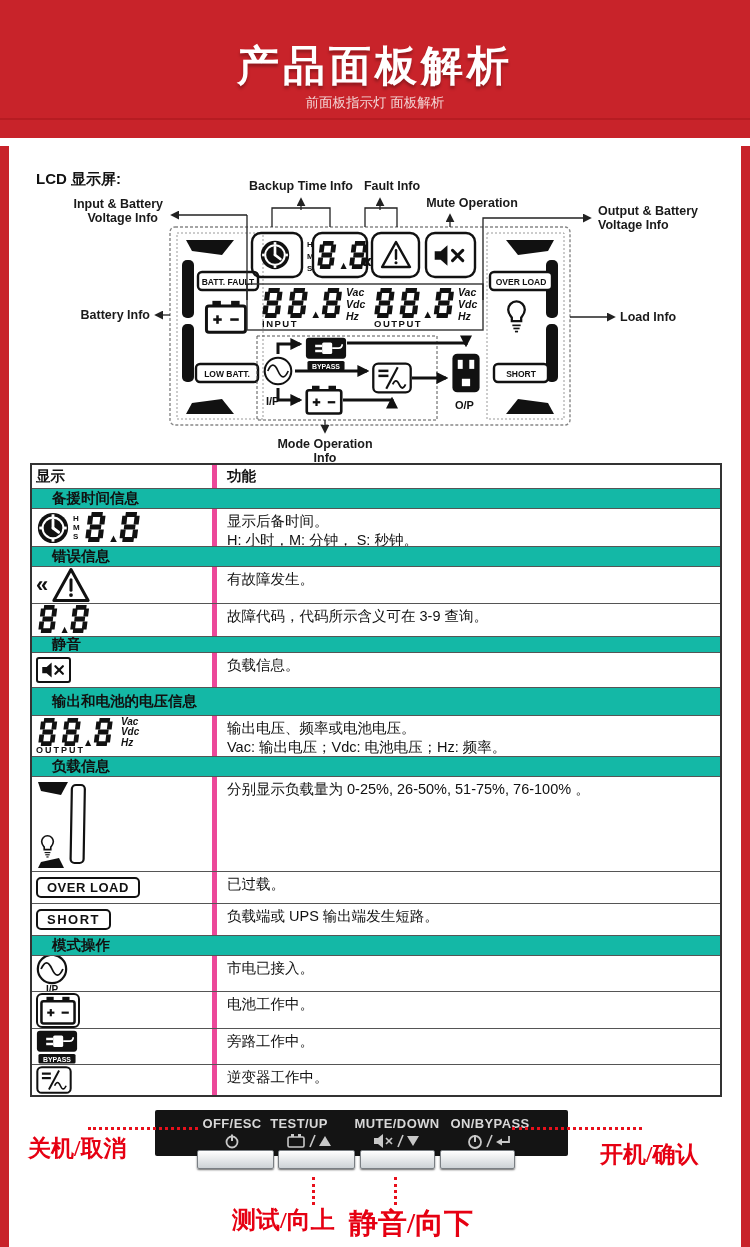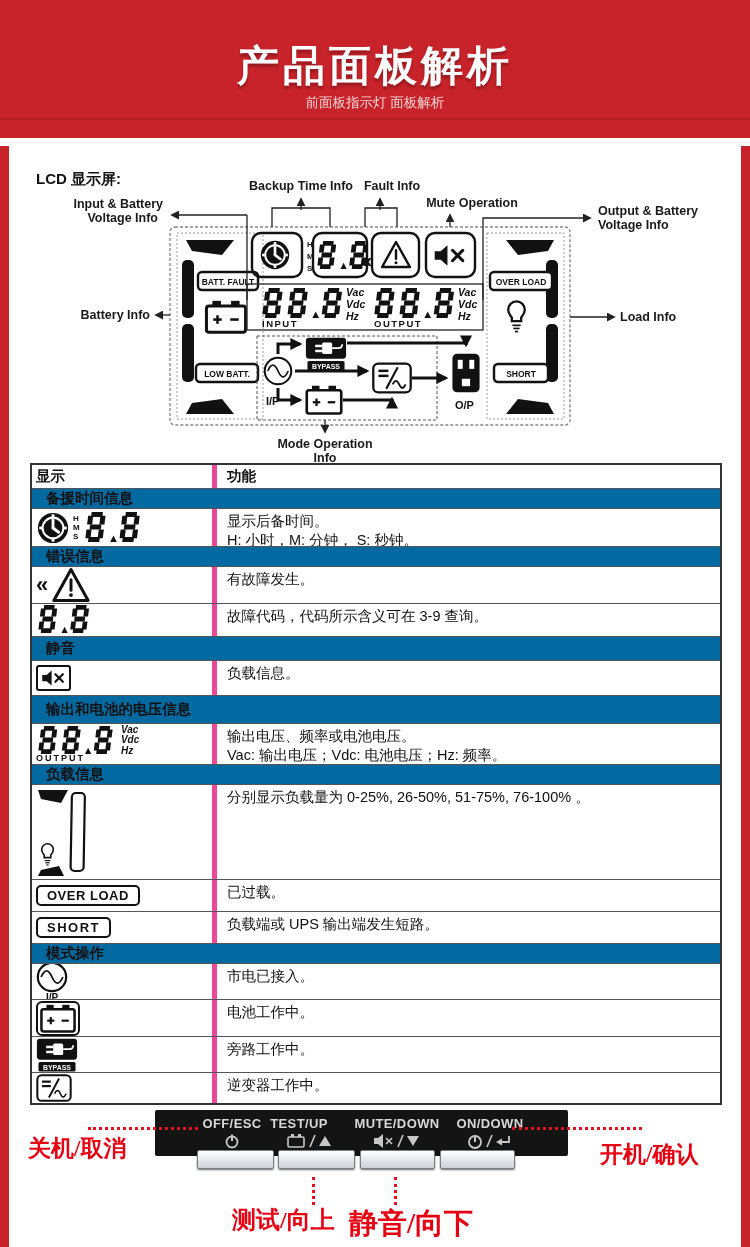--- a/index.html
+++ b/index.html
@@ -20,21 +20,21 @@
   .boxlab{font-size:8.5px;font-weight:bold;fill:#111;}
   .seglab{font-size:9.5px;font-weight:bold;letter-spacing:1.5px;fill:#111;}
   .unit{font-size:10.5px;font-weight:bold;font-style:italic;fill:#111;}
   .hms{font-size:8px;font-weight:bold;fill:#111;}
   .iop{font-size:11px;font-weight:bold;fill:#111;}
   .guil{font-size:20px;font-weight:bold;fill:#111;}
   
   .ftable{position:absolute;left:30px;top:463px;width:688px;border:2px solid #333;background:#fff;font-size:14.5px;}
   .tr{display:flex;border-top:1px solid #555;box-sizing:border-box;align-items:stretch;overflow:hidden;}
   .tr:first-child{border-top:none;}
-  .tr.section{background:#0369a1;font-weight:bold;align-items:center;padding-left:14px;}
+  .tr.section{background:#14b8a6;font-weight:bold;align-items:center;padding-left:20px;}
   .td{box-sizing:border-box;}
   .c1{width:185px;border-right:5px solid #ec4899;padding:1px 4px;display:flex;align-items:center;gap:3px;overflow:hidden;}
   .c2{flex:1;padding:3px 10px;line-height:1.3;display:flex;flex-direction:column;justify-content:flex-start;}
   .thead{font-weight:bold;}
   .thead .c2{justify-content:center;}
   .lcd-label-box{display:inline-block;border:2.5px solid #111;border-radius:5px;padding:1px 9px;
                  font-weight:bold;font-size:13px;letter-spacing:.5px;background:#fff;}
   .vstack{display:flex;flex-direction:column;line-height:1.05;font-size:10px;font-weight:bold;font-style:italic;}
   .volt-icon{display:flex;flex-direction:column;line-height:1;}
   .volt-row{display:flex;align-items:center;gap:2px;}
@@ -394,21 +394,21 @@
               <rect x="11.479999999999997" y="3.5700000000000003" width="4.760000000000001" height="8.049999999999999"></rect>
               <rect x="0" y="16.38" width="4.760000000000001" height="8.049999999999999"></rect>
               <rect x="11.479999999999997" y="16.38" width="4.760000000000001" height="8.049999999999999"></rect>
             </g>
           </svg>
       </div>
       <div class="td c2">
           <span>故障代码，代码所示含义可在 3-9 查询。</span>
         </div>
     </div>
-    <div class="tr section" style="height:24px">静音</div>
+    <div class="tr section" style="height:16px">静音</div>
     <div class="tr" style="height:35px">
       <div class="td c1">
         <span style="border:2px solid #111;border-radius:3px;padding:2px 3px;display:inline-flex">
           <svg width="25" height="18">
               <use href="#sym-mute" width="25" height="18"></use>
             </svg>
         </span>
       </div>
       <div class="td c2">
           <span>负载信息。</span>
@@ -538,21 +538,21 @@
       <div class="td c2">
           <span>逆变器工作中。</span>
         </div>
     </div>
   </div>
 
   <div class="cpanel">
     <span class="cp-lab" style="left:77px">OFF/ESC</span>
     <span class="cp-lab" style="left:144px">TEST/UP</span>
     <span class="cp-lab" style="left:242px">MUTE/DOWN</span>
-    <span class="cp-lab" style="left:335px">ON/DOWN</span>
+    <span class="cp-lab" style="left:335px">ON/BYPASS</span>
     <svg class="cp-ic" style="left:77px" width="16" height="16">
       <circle cx="8" cy="9" r="5.5" fill="none" stroke="#c8c8c8" stroke-width="1.8"></circle>
       <line x1="8" y1="1.5" x2="8" y2="8" stroke="#c8c8c8" stroke-width="2"></line>
     </svg>
     <svg class="cp-ic" style="left:155px" width="46" height="16">
       <rect x="4" y="1" width="3" height="3" fill="#c8c8c8"></rect>
         <rect x="11" y="1" width="3" height="3" fill="#c8c8c8"></rect>
       <rect x="1" y="4" width="16" height="10" rx="1.5" fill="none" stroke="#c8c8c8" stroke-width="1.6"></rect>
       <line x1="23" y1="14" x2="28" y2="2" stroke="#c8c8c8" stroke-width="1.6"></line>
       <polygon points="32,13 44,13 38,3" fill="#c8c8c8"></polygon>

